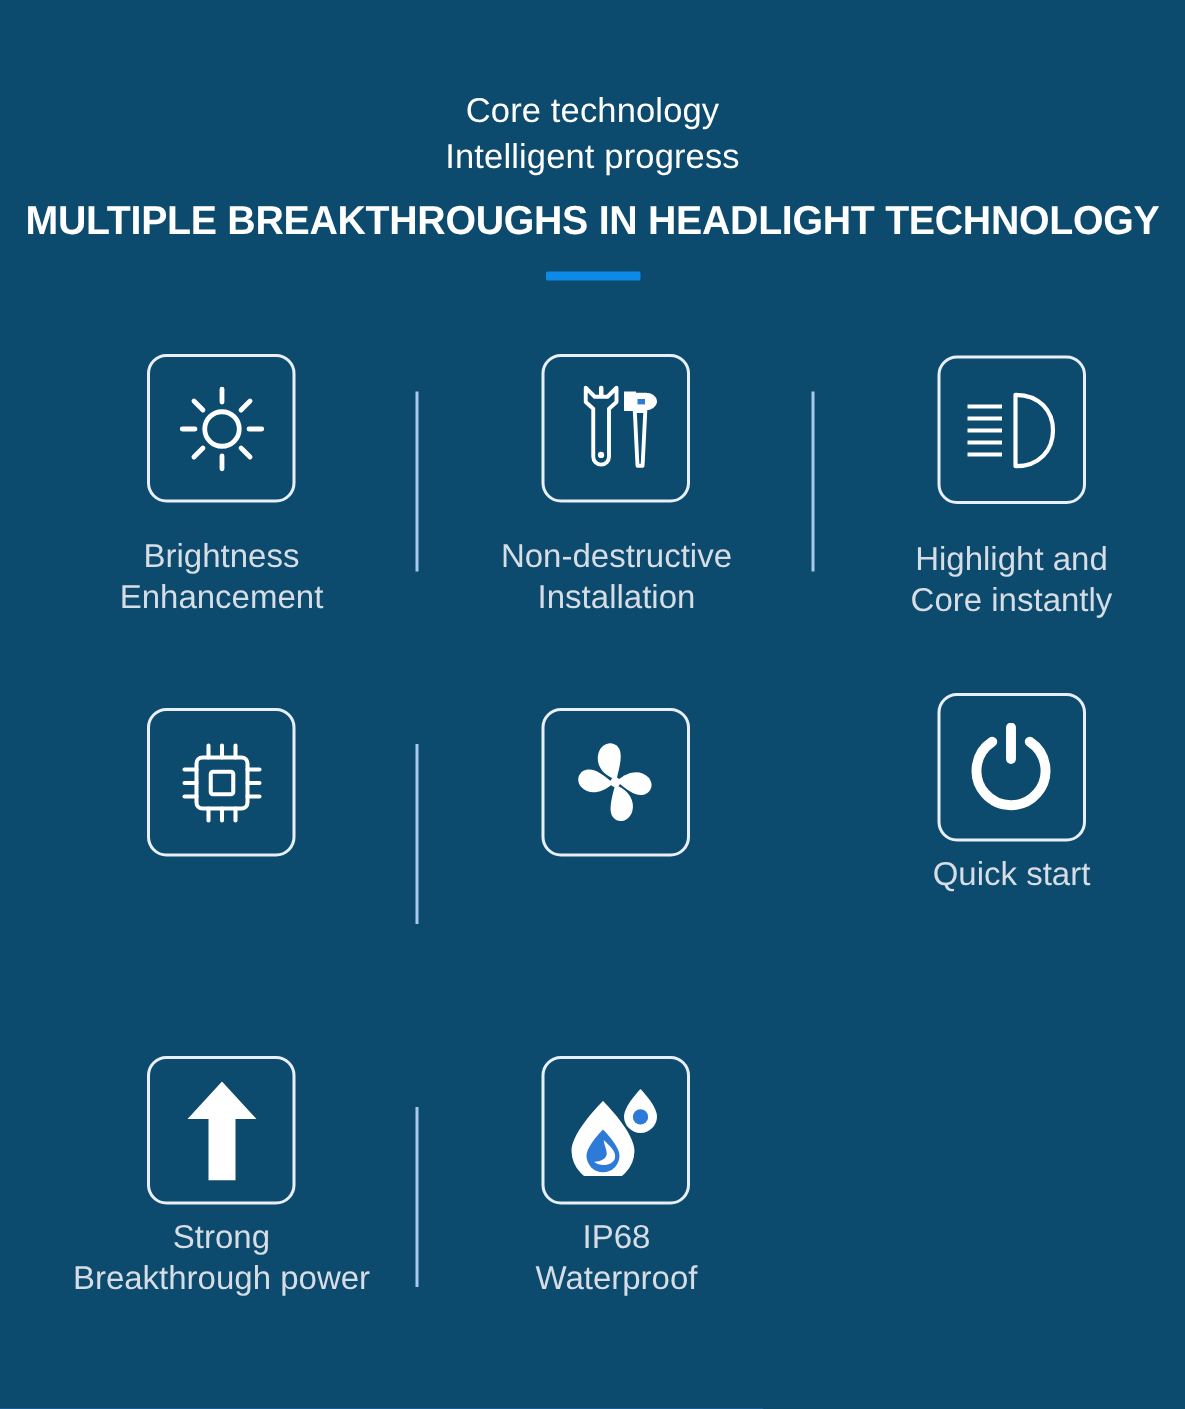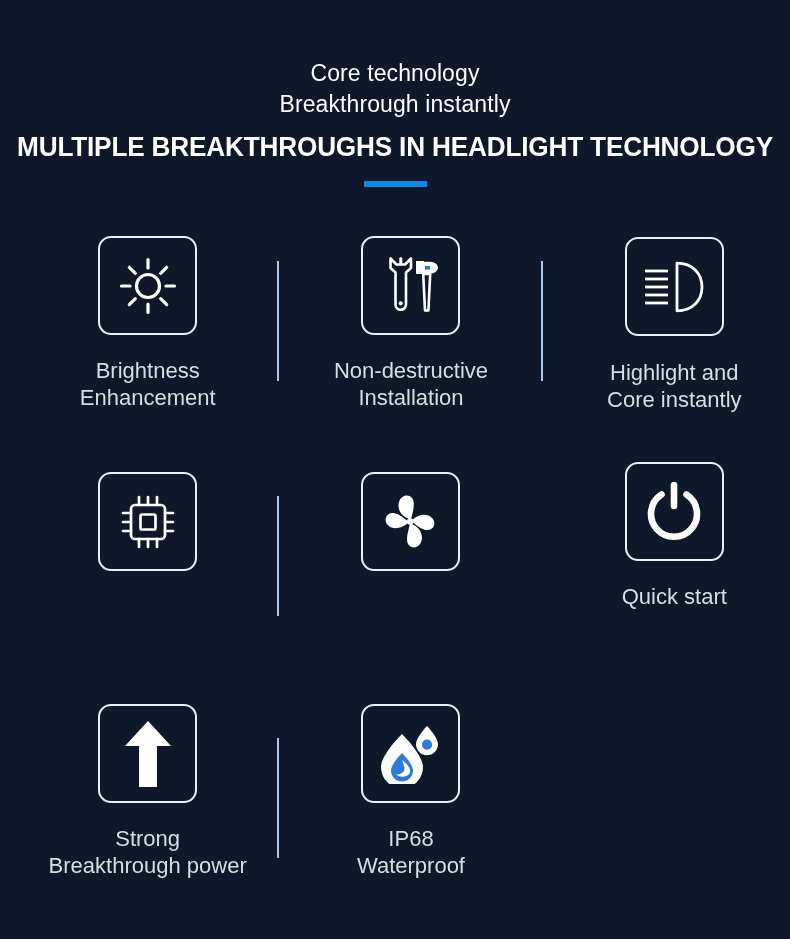--- a/index.html
+++ b/index.html
@@ -11,21 +11,21 @@
     height: 939px;
     overflow: hidden;
     background: #2d7ad8;
     font-family: "Liberation Sans", "DejaVu Sans", sans-serif;
     -webkit-font-smoothing: antialiased;
   }
   .page {
     position: relative;
     width: 790px;
     height: 939px;
-    background: #0f172a;
+    background: #0c4a6e;
     box-sizing: border-box;
   }
 
   
   .header {
     position: absolute;
     top: 0;
     left: 0;
     width: 790px;
     text-align: center;
@@ -106,32 +106,32 @@
   .label {
     margin-top: 22px;
     color: #d7dde5;
     font-size: 22px;
     line-height: 27px;
     font-weight: 300;
     text-align: center;
     white-space: nowrap;
   }
   .row2 .label { margin-top: 23px; }
-  .row3 .label { margin-top: 22px; }
+  .row3 .label { margin-top: 8px; }
   .label .ln { display: block; }
 </style>
 </head>
 <body>
 
 <div class="page">
 
   <div class="header">
     <div class="eyebrow">
       <span class="ln">Core technology</span>
-      <span class="ln">Breakthrough instantly</span>
+      <span class="ln">Intelligent progress</span>
     </div>
     <div class="headline">MULTIPLE BREAKTHROUGHS IN HEADLIGHT TECHNOLOGY</div>
     <div class="accent-bar"></div>
   </div>
 
   <div class="grid">
 
     <div class="cell row1 div-right">
       <div class="icon-box">
         <svg width="58" height="58" viewBox="0 0 58 58">

